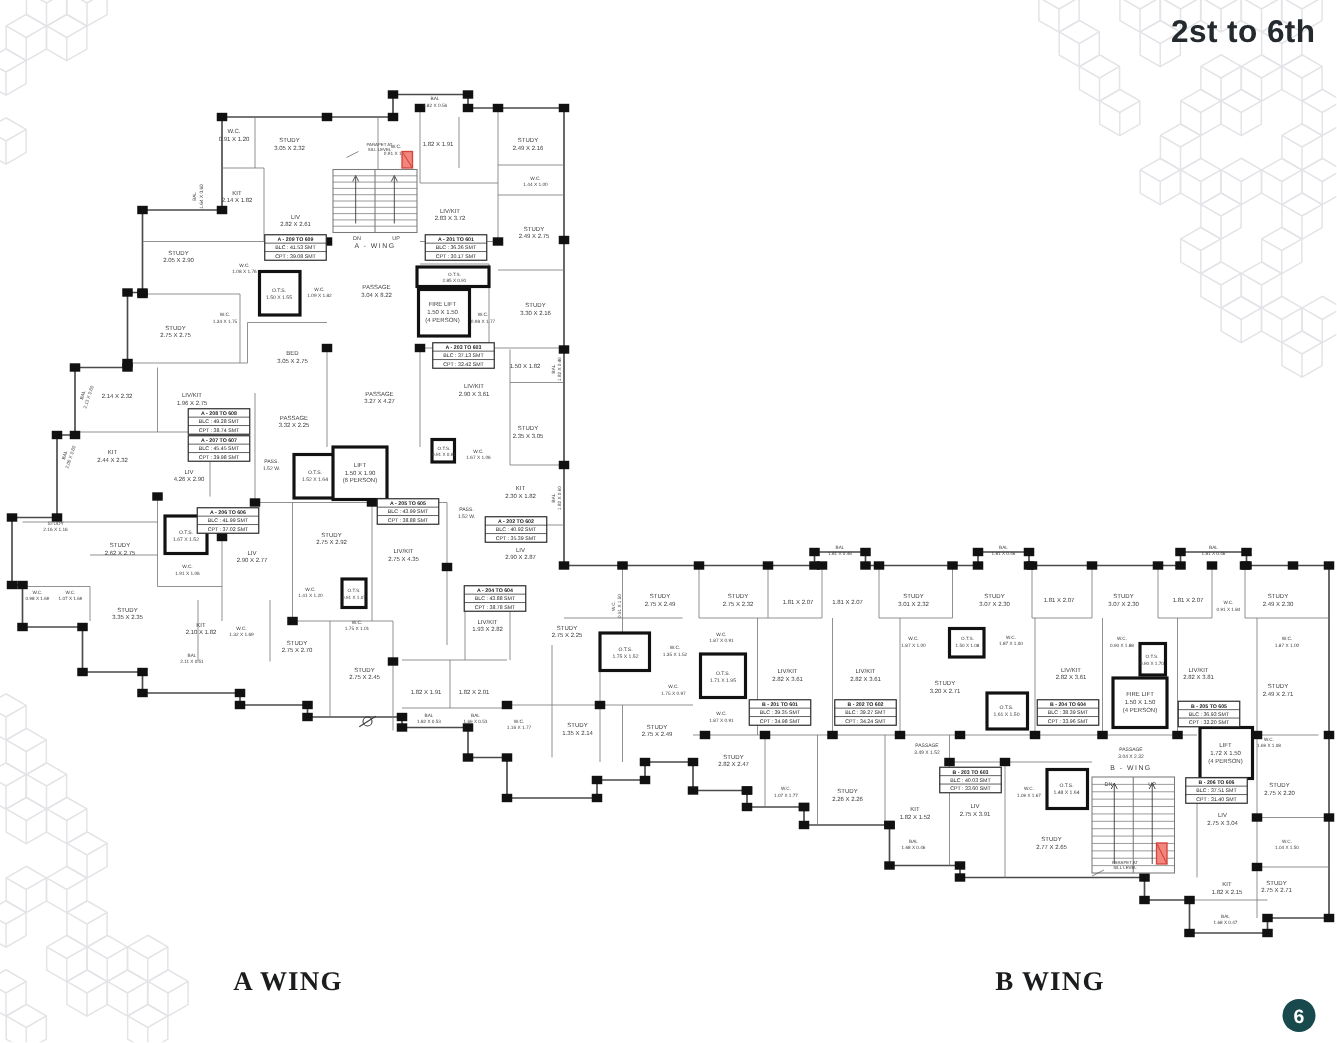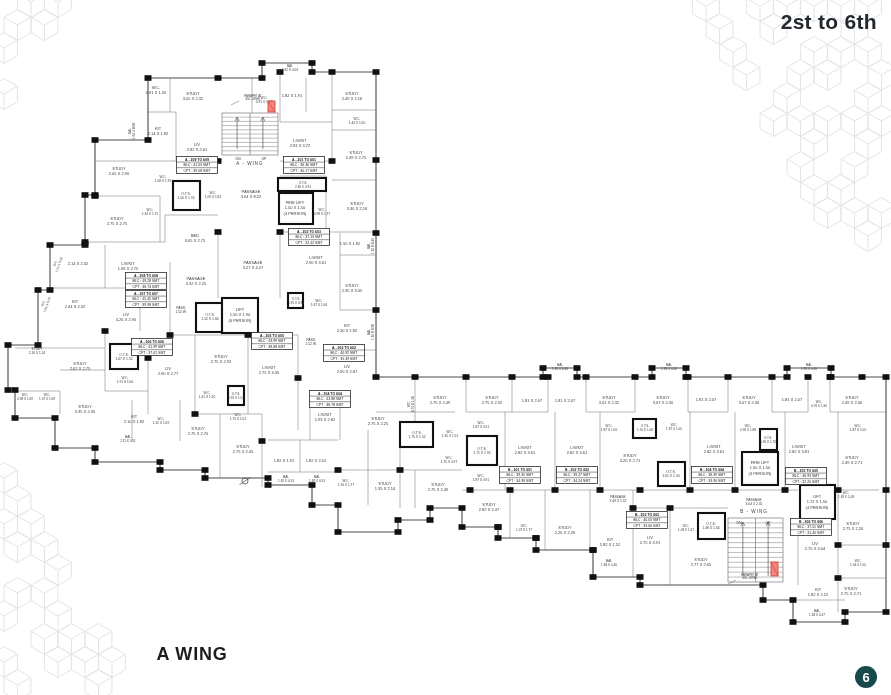--- a/index.html
+++ b/index.html
@@ -2,21 +2,21 @@
 <html><head>
 <meta charset="utf-8">
 <style>
   html,body{margin:0;padding:0;background:#ffffff;}
   .page{position:relative;width:891px;height:695px;background:#ffffff;overflow:hidden;
         font-family:"Liberation Sans",sans-serif;}
   #scene{position:absolute;left:0;top:0;}
   .title{position:absolute;right:14px;top:10px;text-align:right;font-size:21px;line-height:1.12;
          font-weight:700;color:#24292e;letter-spacing:.3px;}
   .wing-label{position:absolute;width:120px;text-align:center;font-size:18px;font-weight:700;
-              color:#1b1c1d;letter-spacing:.8px;top:644px;}
+              color:#1b1c1d;letter-spacing:.8px;top:644px;font-family:Liberation Serif, serif;}
   .wing-a{left:132px;}
   .wing-b{left:640px;}
   .badge{position:absolute;left:855px;top:666px;width:22px;height:22px;border-radius:50%;
          color:#fff;font-size:13px;font-weight:700;display:flex;align-items:center;justify-content:center;}
 </style>
 </head>
 <body>
 
 <div class="page">
   <svg id="scene" width="891" height="695" viewBox="0 0 891 695">
@@ -997,15 +997,16 @@
           <line x1="239.5" y1="484.5" x2="250.5" y2="477.5" stroke="#3c3c3c" stroke-width="0.7"></line>
         </g>
       </g>
   </svg>
 
   <div class="title">
     <div>2st to 6th</div>
   </div>
 
   <div class="wing-label wing-a">A WING</div>
+  <div class="wing-label wing-b">B WING</div>
 
   <div class="badge" id="page-badge" style="background: rgb(24, 73, 76);">6</div>
 </div>
 
 </body></html>

